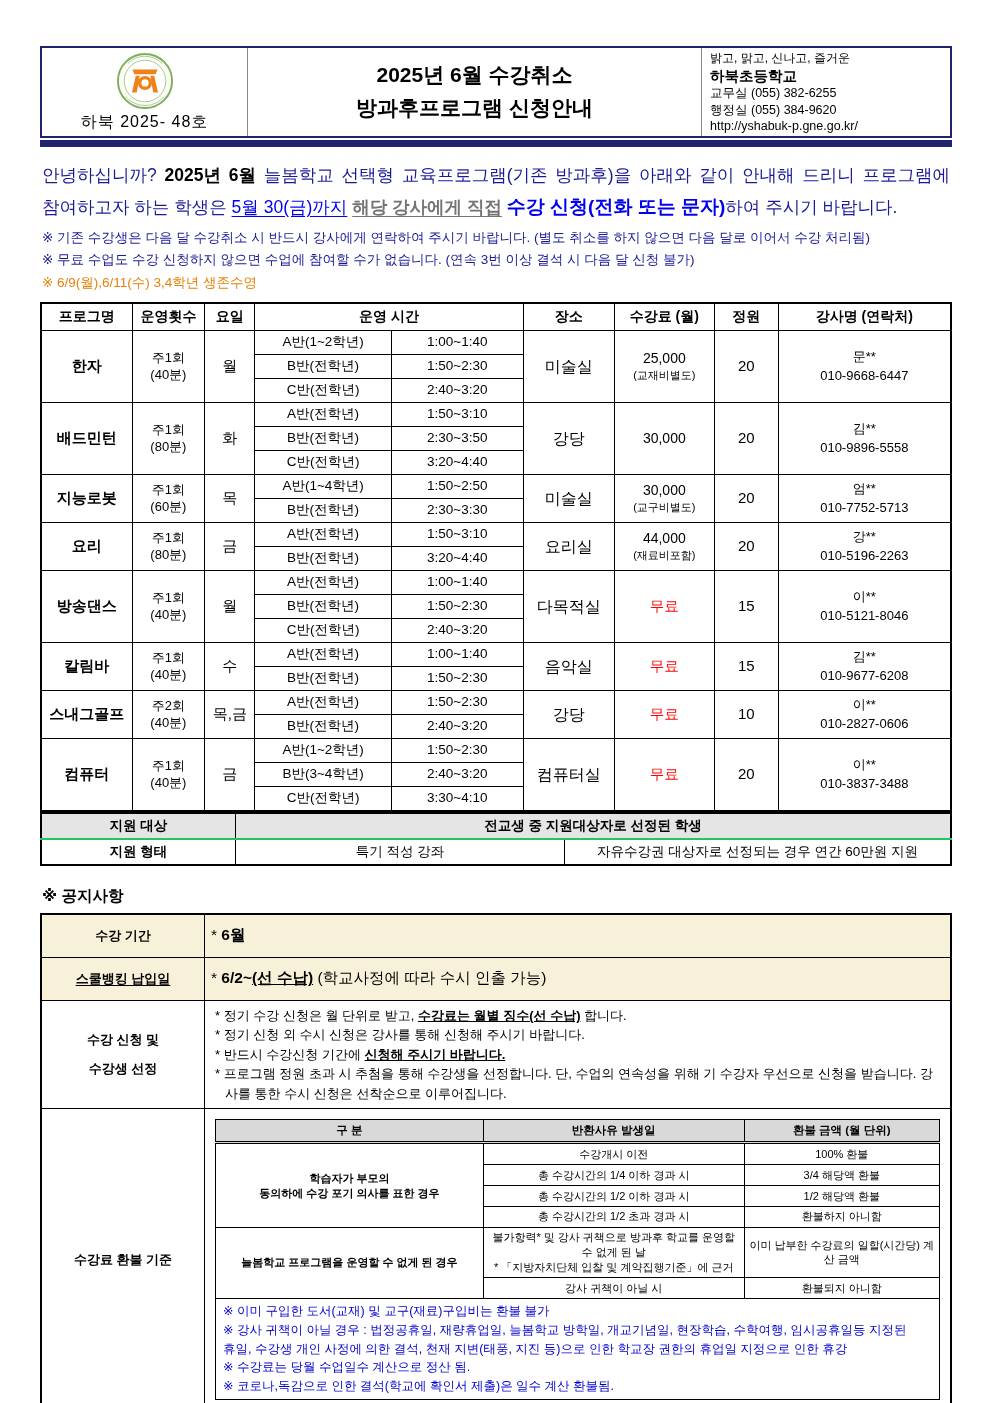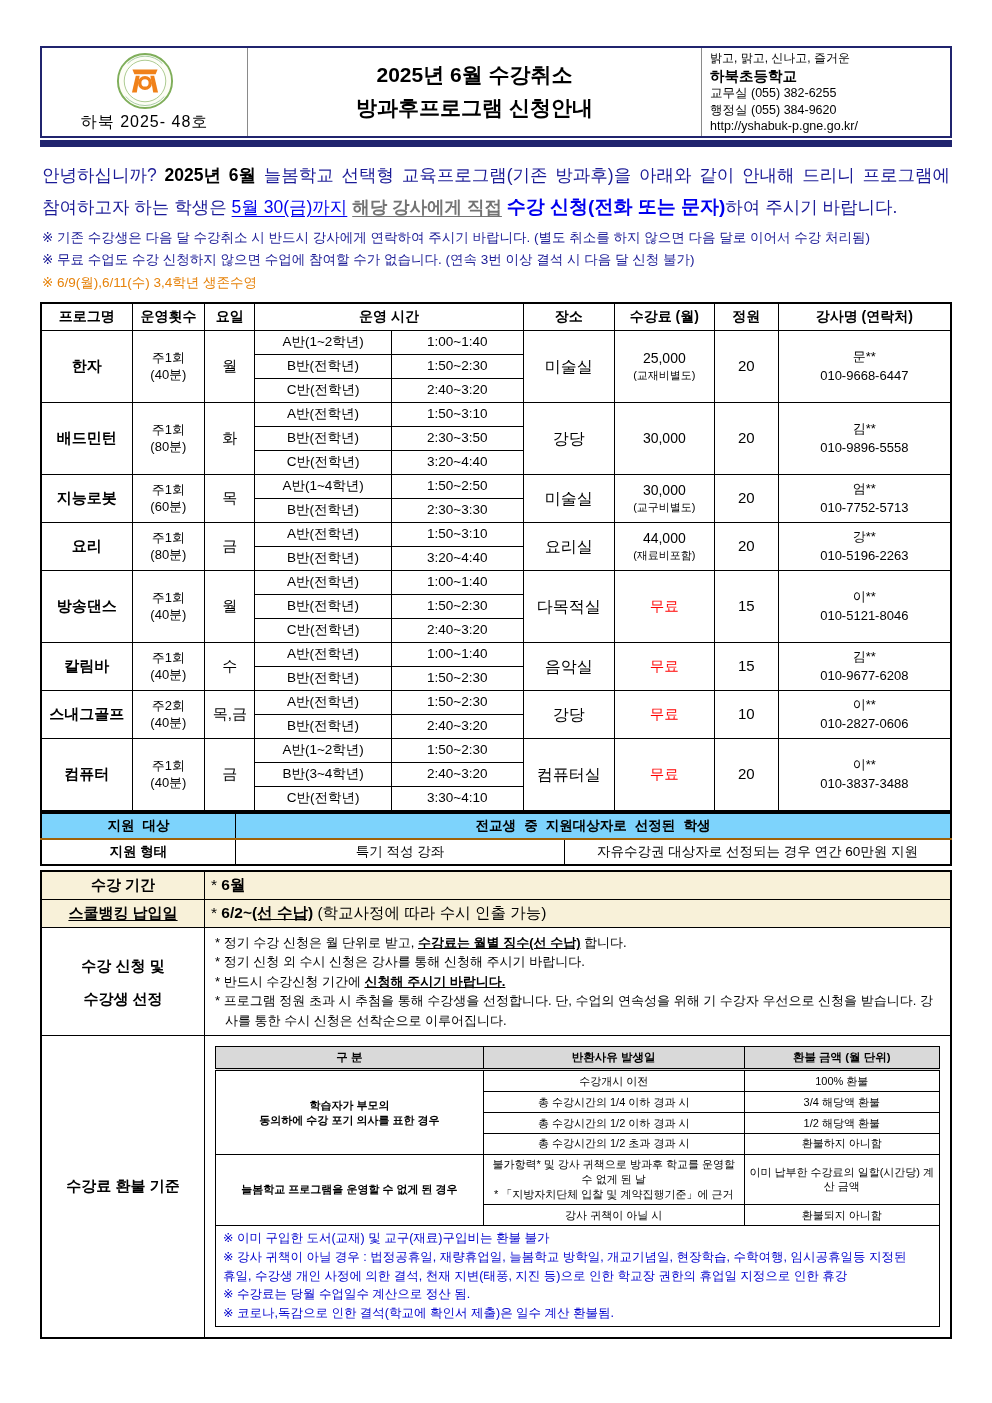--- a/index.html
+++ b/index.html
@@ -44,28 +44,28 @@
   .prog td.pfee .feenote{font-size:11px;display:block;}
   .prog td.pfee.free{color:#ff0000;font-size:14.5px;}
   .prog td.pcap{font-size:15px;}
   .prog td.pteach{font-size:13px;line-height:1.5;}
 
   
   .sec-head{margin:20px 2px 6px;font-weight:bold;font-size:15.5px;}
   .sec-head .u{text-decoration:underline;text-underline-offset:3px;}
   .support{width:100%;border:2px solid #000;}
   .support td{border:1px solid #000;text-align:center;font-size:13.5px;padding:3px 4px;}
-  .support tr.hd td{background:#7dd3fc;font-weight:bold;border-bottom:2px solid #a16207;font-family:Liberation Mono, monospace;}
+  .support tr.hd td{background:#e5e5e5;font-weight:bold;border-bottom:2px solid #22c55e;}
   .support td.lbl{width:185px;font-weight:bold;}
   .support td.mid{width:320px;}
 
   
   .notice{width:100%;border:2px solid #000;margin-top:4px;}
   .notice td{border:1px solid #000;padding:3px 6px;font-size:13.5px;vertical-align:middle;}
-  .notice td.lbl{width:158px;text-align:center;font-weight:bold;font-size:15px;padding:4px 2px;}
+  .notice td.lbl{width:158px;text-align:center;font-weight:bold;font-size:13px;padding:12px 2px;}
   .notice tr.cream td{background:#f8f1d9;}
   .notice td.bigval{font-size:15.5px;}
   .notice .lbl-u{text-decoration:underline;text-underline-offset:2px;}
   .bullets{margin:2px 0;}
   .bullet{padding-left:14px;text-indent:-10px;line-height:1.5;font-size:13px;}
   .apply-lbl span{display:block;line-height:2.2;}
 
   
   .refund-wrap{padding:6px 4px 6px;}
   .refund{width:100%;border:1px solid #000;font-size:11px;}
@@ -336,20 +336,21 @@
       <td colspan="2">전교생 중 지원대상자로 선정된 학생</td>
     </tr>
     <tr>
       <td class="lbl">지원 형태</td>
       <td class="mid">특기 적성 강좌</td>
       <td>자유수강권 대상자로 선정되는 경우 연간 60만원 지원</td>
     </tr>
   </tbody>
     </table>
 
+  <div class="sec-head">※ 공지사항</div>
   <table class="notice">
     <tbody>
         <tr class="cream">
       <td class="lbl">수강 기간</td>
       <td class="bigval" id="period-val"><span class="s-n">*   </span><span class="s-b">6월</span></td>
     </tr>
     <tr class="cream">
       <td class="lbl"><span class="lbl-u">스쿨뱅킹 납입일</span></td>
       <td class="bigval" id="banking-val"><span class="s-n">*   </span><span class="s-b">6/2~</span><span class="s-bu">(선 수납)</span><span class="s-n"> (학교사정에 따라 수시 인출 가능)</span></td>
     </tr>

